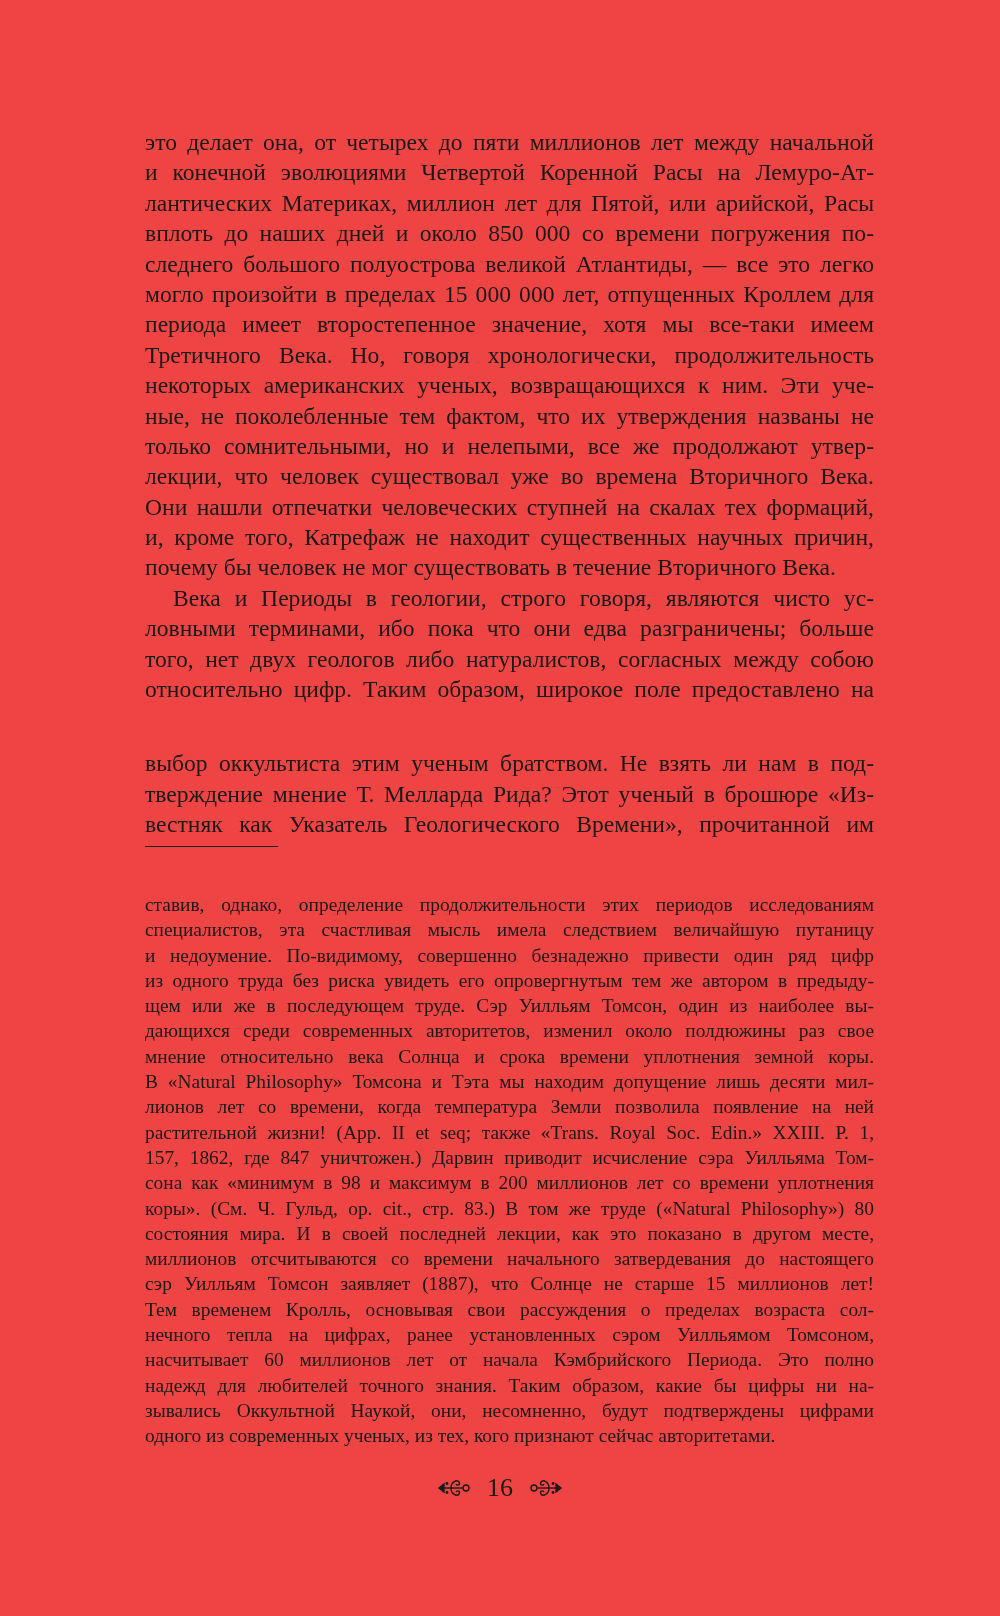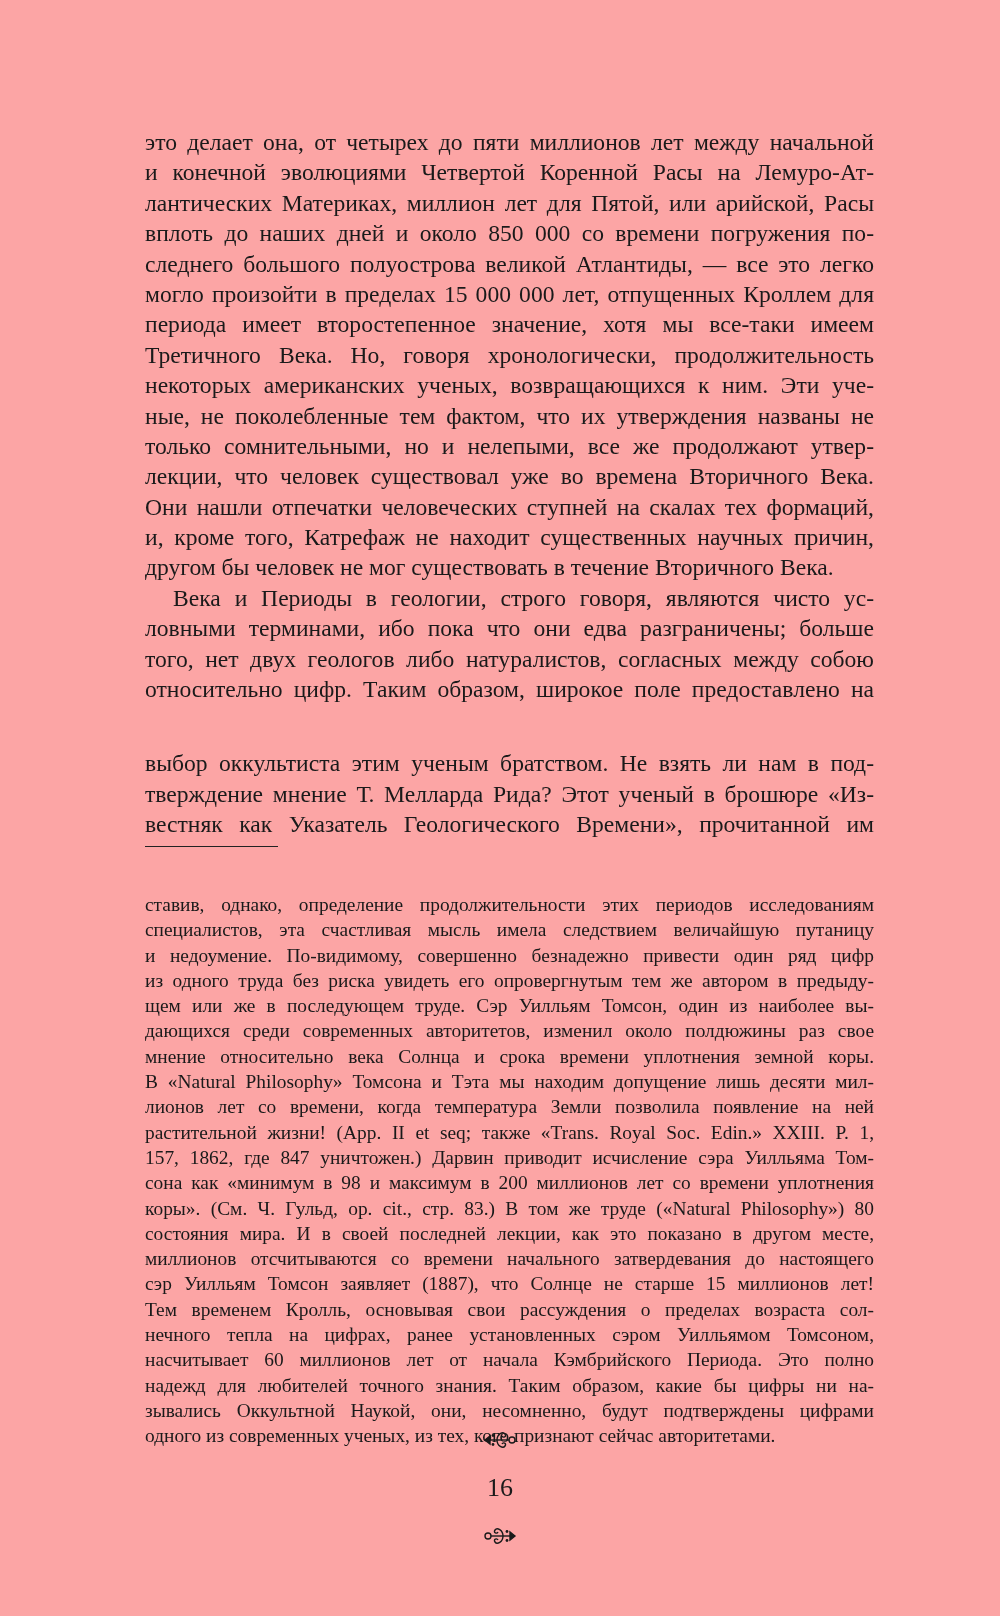--- a/index.html
+++ b/index.html
@@ -13,21 +13,21 @@
     position: relative;
     overflow: hidden;
     font-family: "Liberation Serif", "DejaVu Serif", serif;
     color: #1a1a1a;
   }
   .page {
     position: absolute;
     left: 0; top: 0;
     width: 1000px;
     height: 1616px;
-    background: #fca5a5;
+    background: #ef4444;
   }
   .main-text {
     position: absolute;
     left: 145px;
     top: 127px;
     width: 729px;
   }
   .line {
     display: block;
     white-space: nowrap;
@@ -72,21 +72,20 @@
   .page-number-row {
     position: absolute;
     left: 0;
     width: 1000px;
     top: 1468px;
     height: 40px;
     display: flex;
     align-items: center;
     justify-content: center;
     gap: 16px;
-    flex-direction: column;
   }
   .page-number {
     font-size: 26px;
     line-height: 40px;
     color: #1a1a1a;
   }
   .ornament {
     width: 34px;
     height: 24px;
     display: inline-block;
@@ -106,21 +105,21 @@
     <span class="line" style="letter-spacing: 0px;">следнего большого полуострова великой Атлантиды, — все это легко</span>
     <span class="line" style="letter-spacing: 0px;">могло произойти в пределах 15 000 000 лет, отпущенных Кроллем для</span>
     <span class="line" style="letter-spacing: 0px;">периода имеет второстепенное значение, хотя мы все-таки имеем</span>
     <span class="line" style="letter-spacing: 0px;">Третичного Века. Но, говоря хронологически, продолжительность</span>
     <span class="line" style="letter-spacing: 0px;">некоторых американских ученых, возвращающихся к ним. Эти уче-</span>
     <span class="line" style="letter-spacing: 0px;">ные, не поколебленные тем фактом, что их утверждения названы не</span>
     <span class="line" style="letter-spacing: 0px;">только сомнительными, но и нелепыми, все же продолжают утвер-</span>
     <span class="line" style="letter-spacing: 0px;">лекции, что человек существовал уже во времена Вторичного Века.</span>
     <span class="line" style="letter-spacing: 0px;">Они нашли отпечатки человеческих ступней на скалах тех формаций,</span>
     <span class="line" style="letter-spacing: 0px;">и, кроме того, Катрефаж не находит существенных научных причин,</span>
-    <span class="line last" style="letter-spacing: 0px;">другом бы человек не мог существовать в течение Вторичного Века.</span>
+    <span class="line last" style="letter-spacing: 0px;">почему бы человек не мог существовать в течение Вторичного Века.</span>
     <span class="line indent" style="letter-spacing: 0px;">Века и Периоды в геологии, строго говоря, являются чисто ус-</span>
     <span class="line" style="letter-spacing: 0px;">ловными терминами, ибо пока что они едва разграничены; больше</span>
     <span class="line" style="letter-spacing: 0px;">того, нет двух геологов либо натуралистов, согласных между собою</span>
     <span class="line" style="letter-spacing: 0px;">относительно цифр. Таким образом, широкое поле предоставлено на</span>
     <span class="line" style="letter-spacing: 0px; margin-top: 44px;">выбор оккультиста этим ученым братством. Не взять ли нам в под-</span>
     <span class="line" style="letter-spacing: 0px;">тверждение мнение Т. Мелларда Рида? Этот ученый в брошюре «Из-</span>
     <span class="line" style="letter-spacing: 0px;">вестняк как Указатель Геологического Времени», прочитанной им</span>
   </div>
 
   <div class="footnote-rule"></div>

